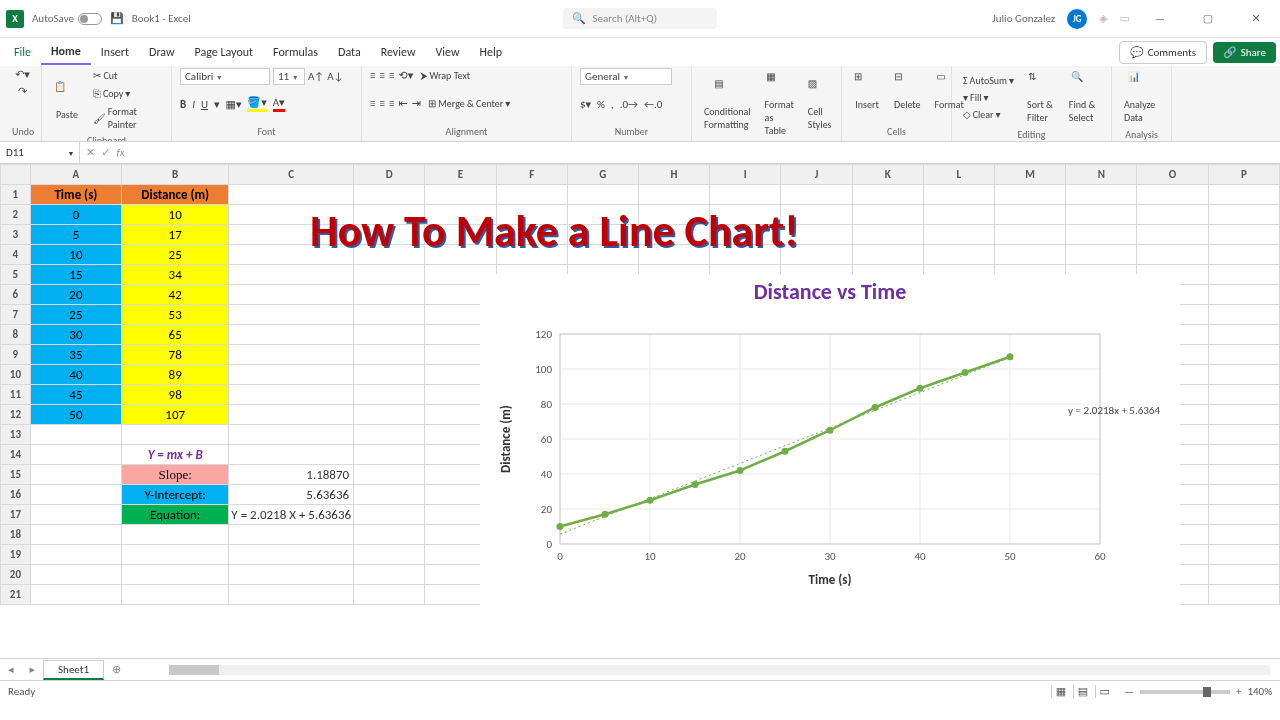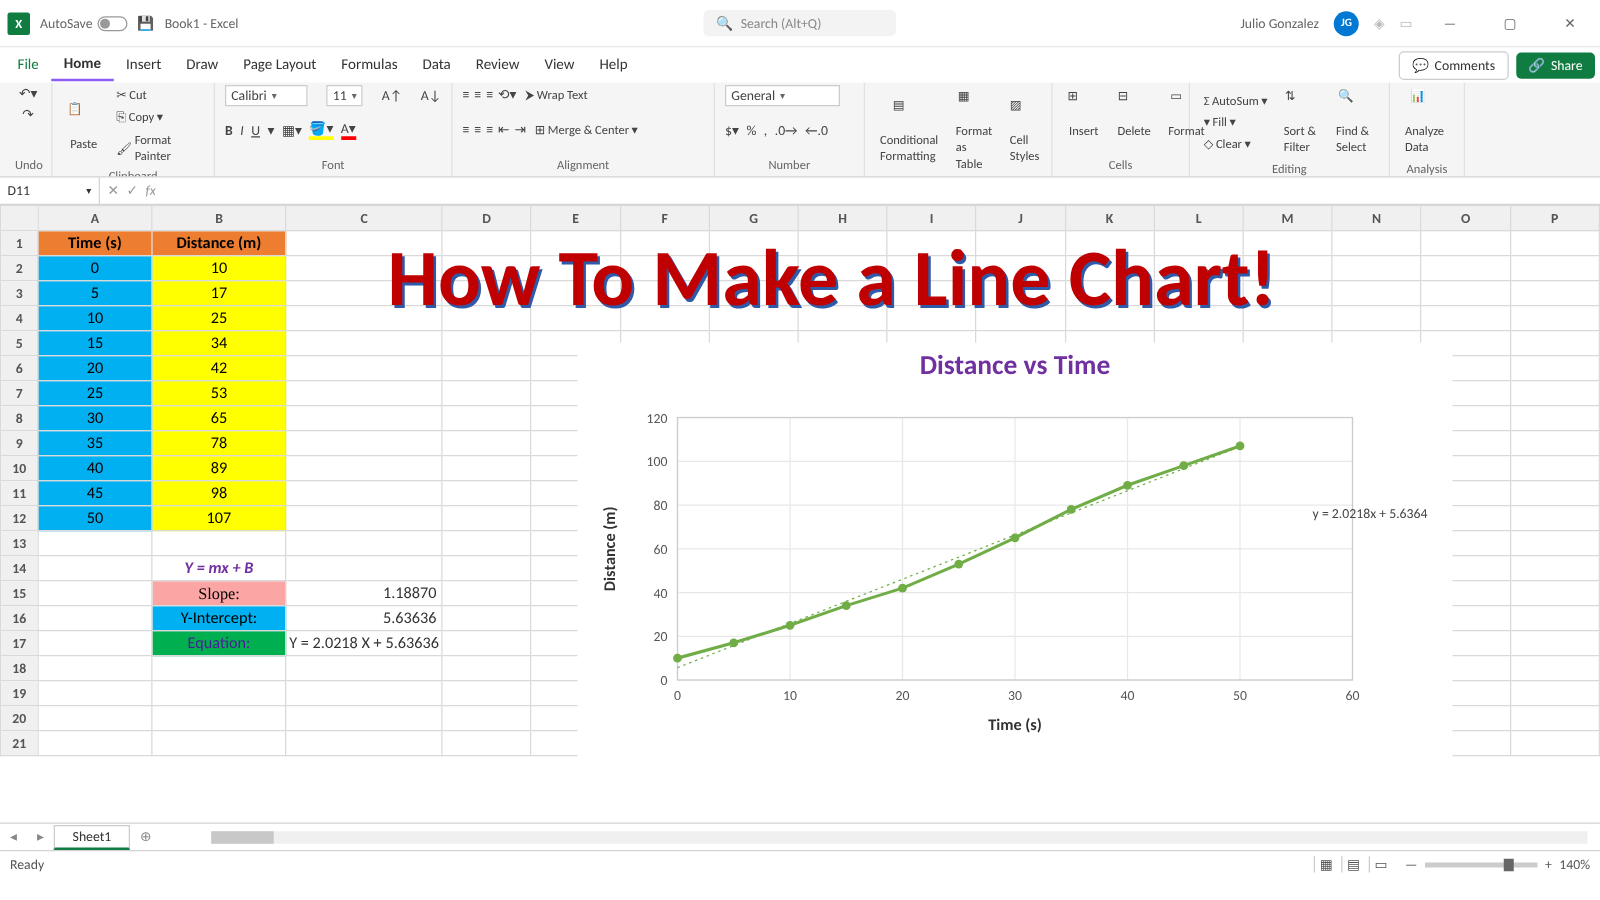--- a/index.html
+++ b/index.html
@@ -51,24 +51,24 @@
 .grid .rhead { width: 30px; background: #f0f0f0; color: #555; font-size: 11px; text-align: center; position: sticky; left: 0; }
 .grid .chead { height: 20px; background: #f0f0f0; color: #555; font-size: 11px; text-align: center; }
 .colA { width: 92px; } .colB { width: 108px; } .colC { width: 72px; } .colD { width: 72px; }
 .colE,.colF,.colG,.colH,.colI,.colJ,.colK,.colL,.colM,.colN,.colO,.colP { width: 72px; }
 .hdr-orange { background:#ed7d31; color:#000; font-weight:bold; }
 .data-blue { background:#00b0f0; color:#000; }
 .data-yellow { background:#ffff00; color:#000; }
 .formula-head { font-weight:bold; font-style:italic; color:#7030a0; text-align:left; padding-left:4px; }
 .lab-red { background:#fca5a5; color:#000; text-align:left; padding-left:4px;font-family:Liberation Serif, serif; }
 .lab-blue { background:#00b0f0; color:#000; text-align:left; padding-left:4px; }
-.lab-green { background:#00b050; color:#4c1d95; text-align:left; padding-left:4px; }
-.overlay-title { position:absolute; left:310px; top:20px; font-size:64px; font-weight:bold; color:#c00000; text-shadow: 2px 2px 0 #2e5aa8; font-family: Calibri; white-space: nowrap; }
-
-.chart-box { position:absolute; left:462px; top:110px; width:700px; height:340px; background:#fff; }
+.lab-green { background:#00b050; color:#000000; text-align:left; padding-left:4px; }
+.overlay-title { position:absolute; left:310px; top:40px; font-size:44px; font-weight:bold; color:#c00000; text-shadow: 2px 2px 0 #2e5aa8; font-family: Calibri; white-space: nowrap; }
+
+.chart-box { position:absolute; left:480px; top:110px; width:700px; height:340px; background:#fff; }
 .chart-title { text-align:center; font-size:22px; font-weight:bold; color:#7030a0; margin-top:4px; }
 .chart-svg { position:absolute; left:10px; top:40px; }
 .axis-label { font-size:13px; font-weight:bold; fill:#333; }
 .tick { font-size:11px; fill:#555; }
 .trend-eq { position:absolute; right:20px; top:130px; font-size:11px; color:#444; }
 
 
 .sheettabs { height: 22px; border-top: 1px solid #d4d4d4; display: flex; align-items: center; font-size: 11px; }
 .sheettabs .nav { padding: 0 8px; color:#888; }
 .tab { padding: 2px 14px; border: 1px solid #ccc; border-bottom: 2px solid #107c41; background:#fff;text-align:right; }
@@ -144,21 +144,21 @@
       </div>
       <div style="display:flex;flex-direction:column;gap:3px">
         <span class="tiny">✂ <span>Cut</span></span>
         <span class="tiny">⎘ <span>Copy</span> ▾</span>
         <span class="tiny">🖌 <span>Format Painter</span></span>
       </div>
     </div>
     <div class="glabel">Clipboard</div>
   </div>
   <div class="group" style="width:190px">
-    <div class="row" style="gap:15px">
+    <div class="row" style="gap:3px">
       <span class="sel" style="width:90px">Calibri</span>
       <span class="sel" style="width:32px">11</span>
       <span>A↑</span>
       <span>A↓</span>
     </div>
     <div class="row" style="gap:6px">
       <b>B</b>
       <i>I</i>
       <u>U</u>▾
       <span>▦▾</span>

